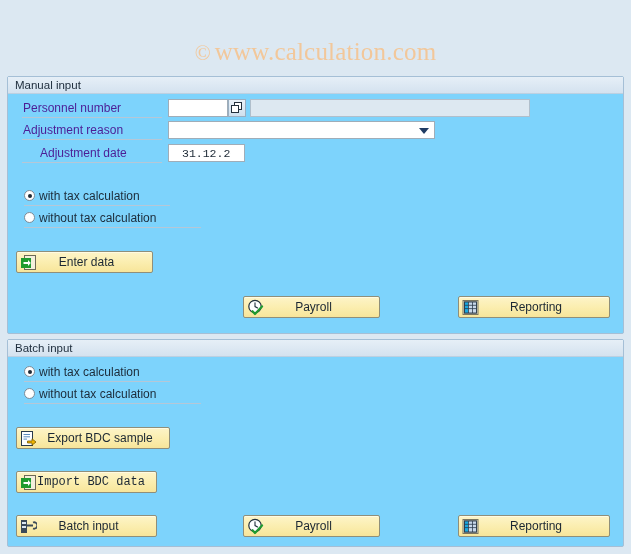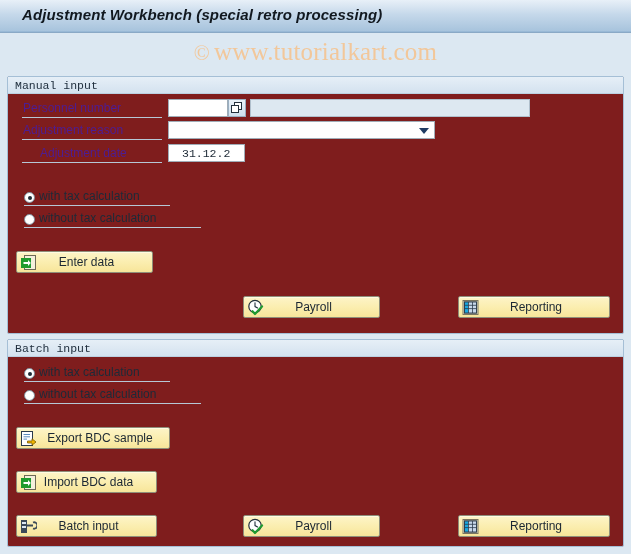--- a/index.html
+++ b/index.html
@@ -67,22 +67,21 @@
     font-size: 21px;
     margin-right: 4px;
   }
 
   
   .groupbox {
     position: absolute;
     box-sizing: border-box;
     border: 1px solid #a5bfd6;
     border-radius: 2px;
-    background: #7f1d1d;
-    font-family: Liberation Mono, monospace;
+    background: #7dd3fc;
   }
   .group-header {
     position: absolute;
     left: 0; top: 0;
     height: 17px;
     width: 100%;
     box-sizing: border-box;
     background: linear-gradient(to bottom, #e6eff7 0%, #d4e2ef 100%);
     border-bottom: 1px solid #bcd0e1;
     padding-left: 7px;
@@ -152,21 +151,21 @@
     width: 0; height: 0;
     border-left: 5px solid transparent;
     border-right: 5px solid transparent;
     border-top: 6px solid #1f3b63;
   }
 
   
   .radio-row {
     position: absolute;
     display: flex;
-    align-items: flex-end;
+    align-items: flex-start;
     cursor: pointer;
     white-space: nowrap;
   }
   .radio-dot {
     width: 11px; height: 11px;
     border-radius: 50%;
     border: 1px solid #7c8b98;
     background: #ffffff;
     box-sizing: border-box;
     margin-right: 4px;
@@ -216,26 +215,23 @@
   }
   .btn.tight .blabel { padding-right: 6px; text-align: center; }
 
   svg { display: block; }
 </style>
 </head>
 <body>
 
 <div id="app">
 
-  <div class="titlebar">
-    <div class="title-text">Adjustment Workbench (special retro processing)</div>
-  </div>
 
   <div class="watermark">
-    <span><span class="copy">©</span><span>www.tutorialkart.com</span></span>
+    <span><span class="copy">©</span><span>www.calculation.com</span></span>
   </div>
 
   <div class="groupbox" id="group-manual">
     <div class="group-header">Manual input</div>
   </div>
 
   <div class="field-label" style="left:23px; top:101px;">Personnel number</div>
   <div class="underline" style="left:22px; top:117px; width:140px;"></div>
   <input class="inp" style="left: 168px; top: 99px; width: 60px; height: 18px;" value="">
   <div class="f4btn" style="left:228px; top:99px;">
@@ -326,21 +322,21 @@
     <span class="bicon">
       <svg width="17" height="17" viewBox="0 0 17 17">
         <rect x="1.5" y="1.5" width="11" height="14" fill="#ffffff" stroke="#2b3b4c" stroke-width="1"></rect>
         <path d="M3.5 4.5 H10 M3.5 6.8 H10 M3.5 9.1 H7" stroke="#4b7fb5" stroke-width="0.9"></path>
         <path d="M7.5 11 L12 11 L12 8.8 L16 12 L12 15.2 L12 13 L7.5 13 Z" fill="#f0b400" stroke="#7a5c00" stroke-width="0.8"></path>
       </svg>
     </span>
     <span class="blabel">Export BDC sample</span>
   </div>
 
-  <div class="btn" style="left:16px; top:471px; width:141px;">
+  <div class="btn" style="left:16px; top:471px; width:141px;font-family:Liberation Mono, monospace;">
     <span class="bicon">
       <svg width="17" height="17" viewBox="0 0 17 17">
         <rect x="4.5" y="1.5" width="11" height="14" fill="#f4f0dc" stroke="#6e6a55" stroke-width="1"></rect>
         <rect x="1" y="4" width="10" height="10" fill="#1f9b2f"></rect>
         <path d="M3.5 8 L8 8 L8 6 L10.8 9 L8 12 L8 10 L3.5 10 Z" fill="#ffffff"></path>
       </svg>
     </span>
     <span class="blabel">Import BDC data</span>
   </div>
 

